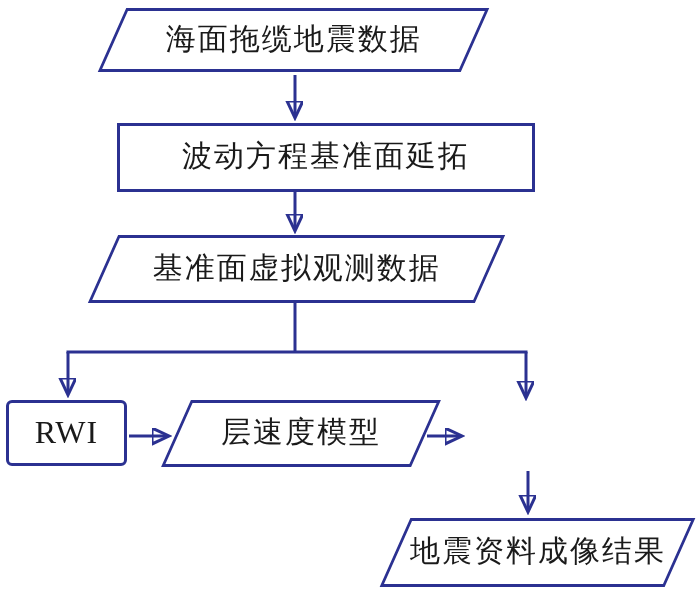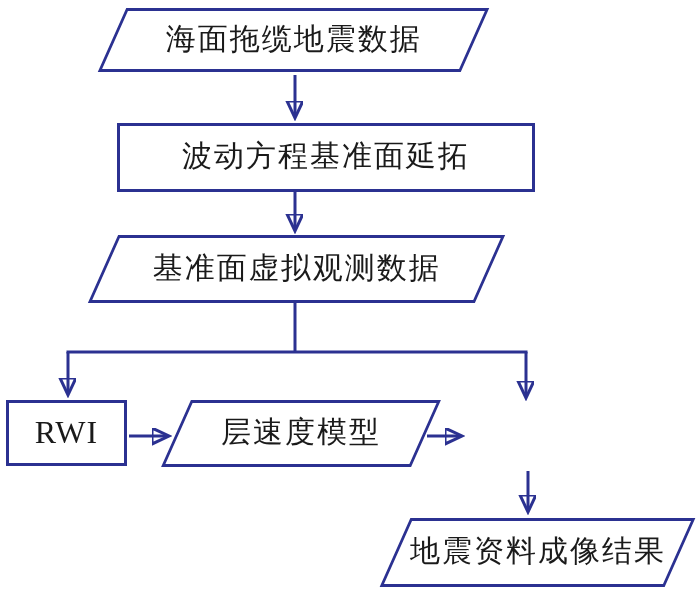--- a/index.html
+++ b/index.html
@@ -59,21 +59,21 @@
   </div>
 
   <div class="node" style="left:85px; top:123px; width:418px; height:69px;margin-left:32px;">
     <span class="label">波动方程基准面延拓</span>
   </div>
 
   <div class="node para" style="left:103px; top:235px; width:387px; height:68px;">
     <span class="label">基准面虚拟观测数据</span>
   </div>
 
-  <div class="node latin" style="left:6px; top:400px; width:121px; height:66px;">
+  <div class="node latin" style="left:6px; top:400px; width:121px; height:66px;border-radius:6px;">
     <span class="label">RWI</span>
   </div>
 
   <div class="node para" style="left:176px; top:400px; width:250px; height:67px;">
     <span class="label">层速度模型</span>
   </div>
 
 
   <div class="node para" style="left:395px; top:518px; width:285px; height:69px;">
     <span class="label">地震资料成像结果</span>

